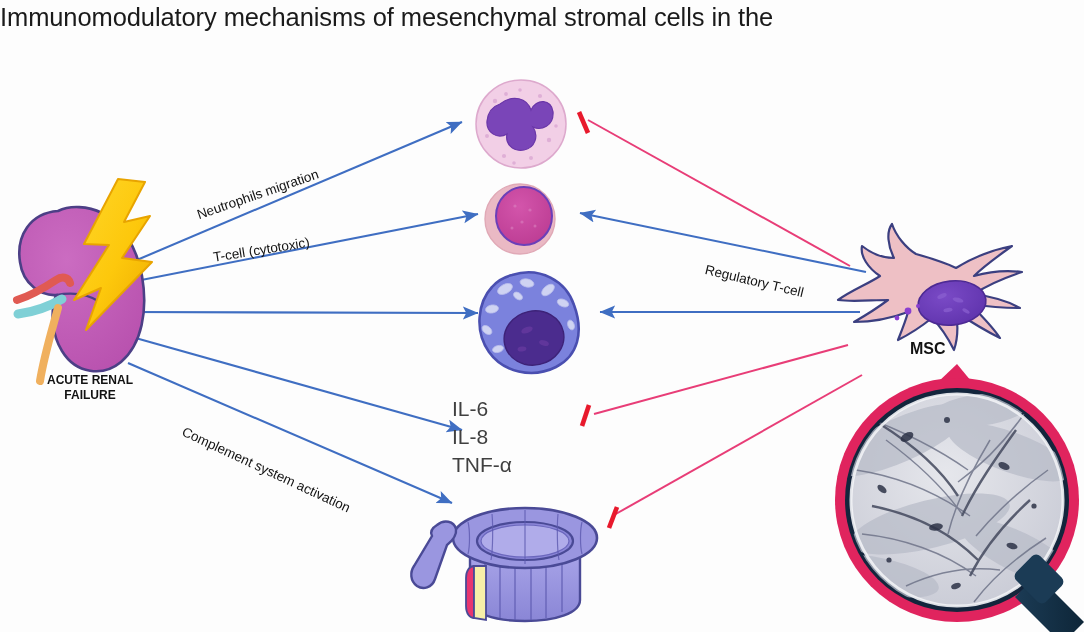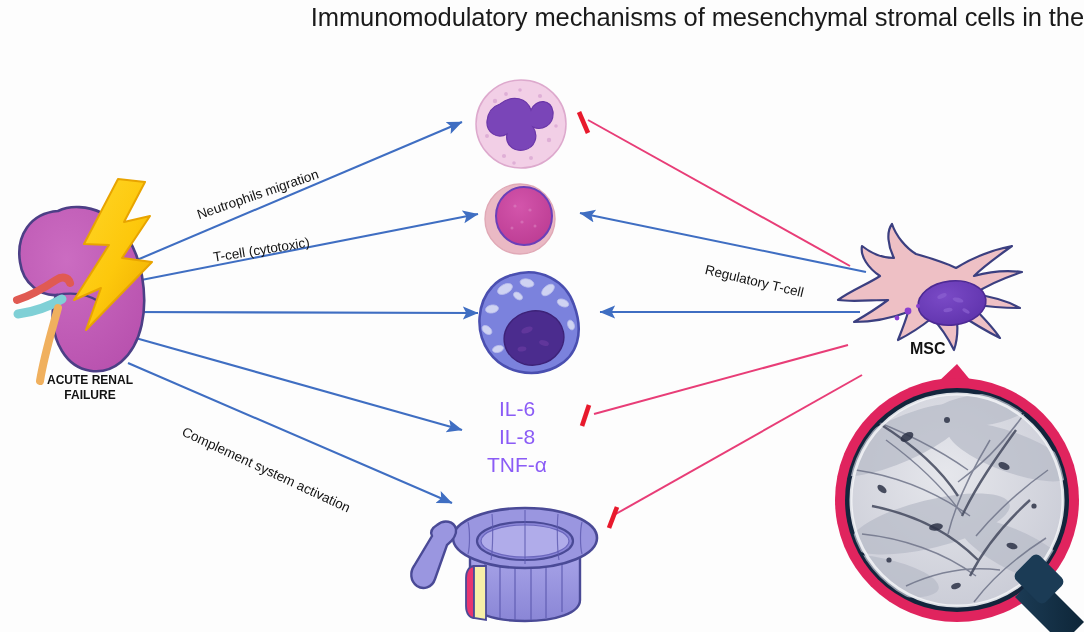--- a/index.html
+++ b/index.html
@@ -24,21 +24,21 @@
     left: 0;
     top: 0;
     width: 1084px;
     height: 632px;
   }
   .title-block {
     position: absolute;
     left: 0;
     top: 2px;
     width: 1084px;
-    text-align: right;
+    text-align: left;
     line-height: 1.18;
     pointer-events: none;
   }
   .title-line {
     display: block;
     font-size: 25.5px;
     color: #1a1a1a;
     letter-spacing: -0.1px;
   }
   .lbl {
@@ -74,23 +74,22 @@
   .lbl-complement { left: 186px; top: 424px; transform: rotate(25deg); }
   .lbl-m1 { left: 205px; top: 290px; }
   .lbl-m2 { left: 634px; top: 290px; }
   .m-big   { font-size: 19px; }
   .m-small { font-size: 14px; }
   .cyto {
     position: absolute;
     left: 452px;
     top: 395px;
     width: 130px;
-    text-align: center;
     font-size: 21px;
-    color: #8b5cf6;
+    color: #404040;
     line-height: 1.33;
     pointer-events: none;
   }
 </style>
 </head>
 <body>
 
 <div id="figure">
 
   <svg class="layer" viewBox="0 0 1084 632">

